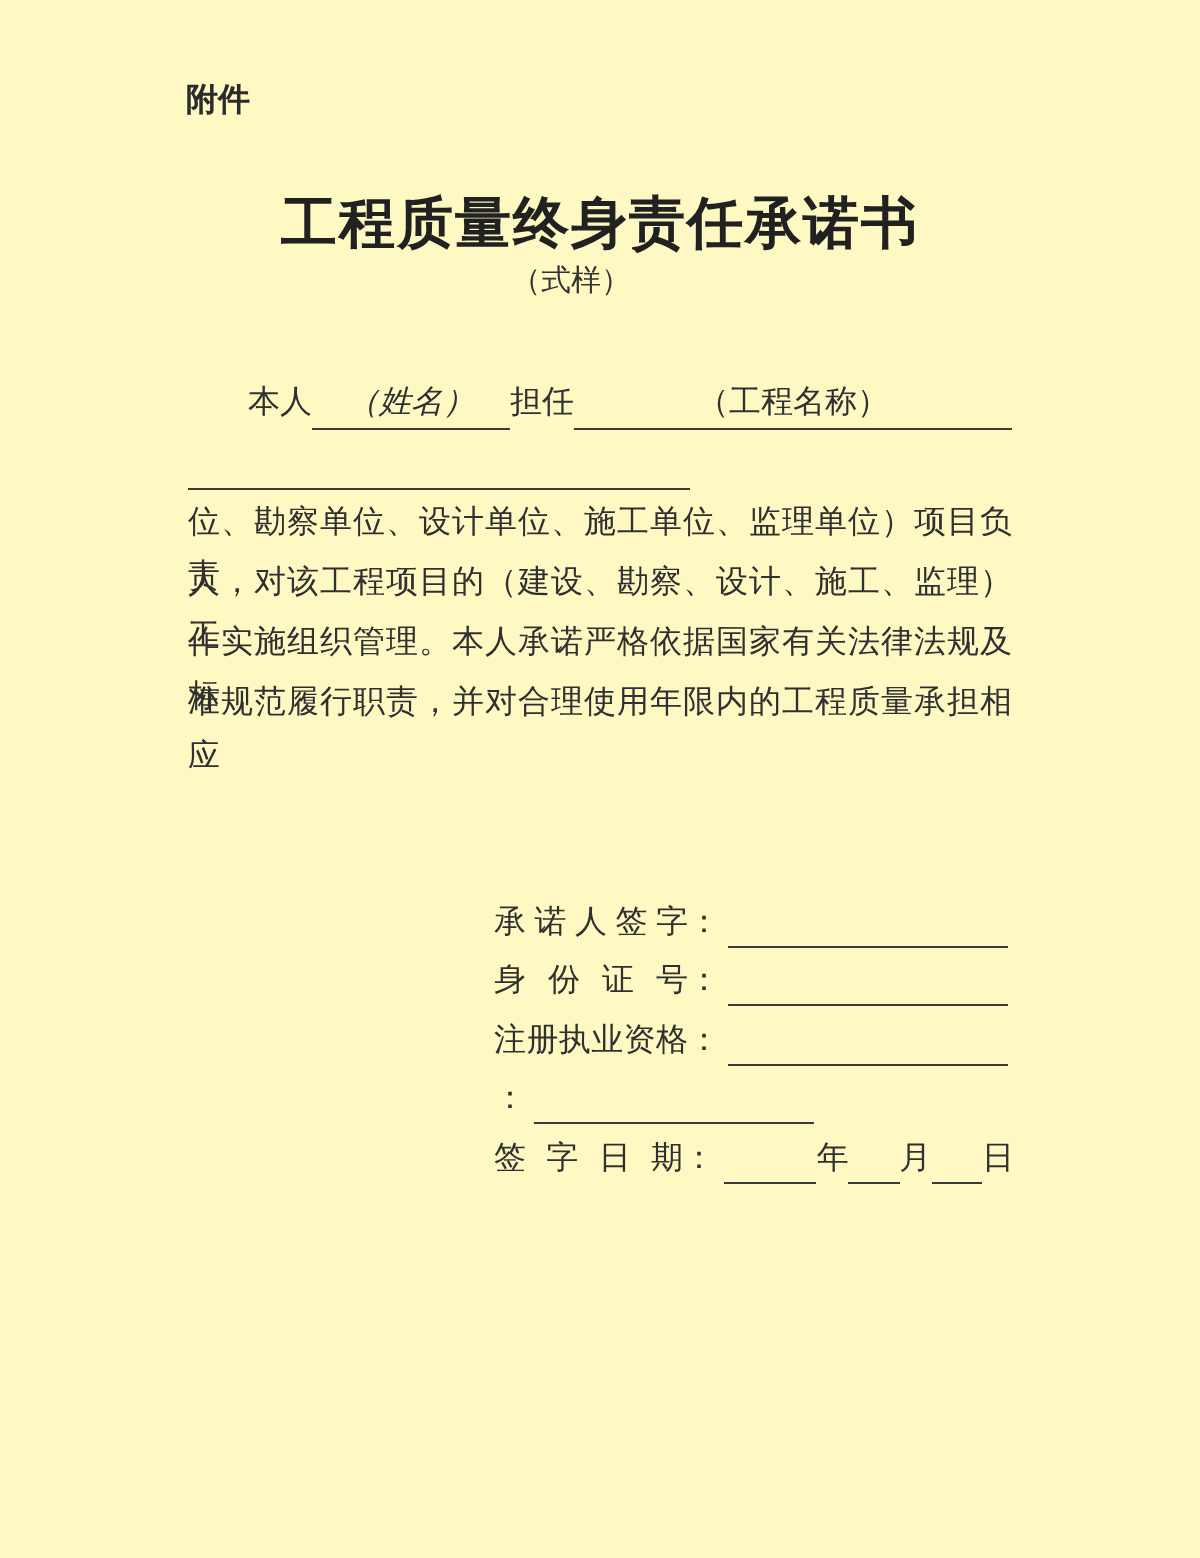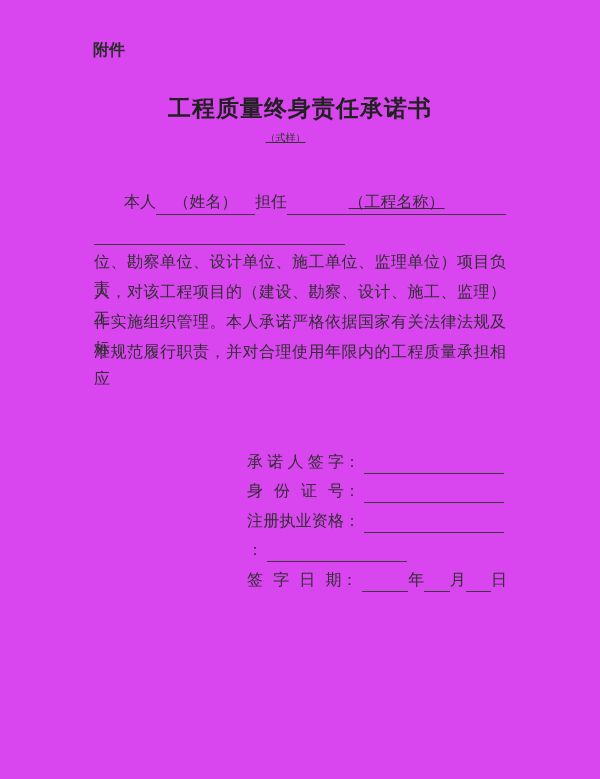--- a/index.html
+++ b/index.html
@@ -5,52 +5,51 @@
   * { margin: 0; padding: 0; box-sizing: border-box; }
   html, body { width: 600px; height: 779px; }
   body {
     font-family: "Liberation Serif", "DejaVu Serif", serif;
     background: #ffffff;
   }
   .page {
     position: relative;
     width: 600px;
     height: 779px;
-    background: #d946ef;
+    background: #fef9c3;
     color: #303030;
     overflow: hidden;
   }
   .attachment {
     position: absolute;
     left: 93px;
     top: 40px;
     font-size: 16px;
     font-weight: bold;
     color: #2b2b2b;
   }
   .doc-title {
     position: absolute;
     left: 0;
     top: 93px;
     width: 600px;
     text-align: center;
-    font-size: 23px;
+    font-size: 28px;
     font-weight: bold;
     letter-spacing: 1px;
     color: #212121;
   }
   .doc-subtitle {
     position: absolute;
     left: 0;
     top: 131px;
     width: 571px;
     text-align: center;
-    font-size: 10px;
+    font-size: 15px;
     color: #333333;
-    text-decoration: underline;
   }
   .body-block {
     position: absolute;
     left: 94px;
     top: 188px;
     width: 412px;
     font-size: 16px;
     color: #303030;
   }
   .bline {
@@ -61,22 +60,22 @@
     white-space: nowrap;
   }
   .bline .txt { display: inline-block; }
   .blank {
     display: inline-block;
     border-bottom: 1px solid #3a3a3a;
     height: 27px;
     text-align: center;
   }
   .indent { width: 30px; }
-  .blank-name { width: 99px; }
-  .blank-project { flex: 1 1 auto; text-decoration: underline; }
+  .blank-name { width: 99px; font-style: italic; }
+  .blank-project { flex: 1 1 auto; }
   .blank-lead { width: 251px; }
   .line2-rest { flex: 1 1 auto; text-align: justify; text-align-last: justify; }
   .jline {
     height: 30px;
     line-height: 27px;
     text-align: justify;
     text-align-last: justify;
   }
   .lastline {
     height: 30px;

